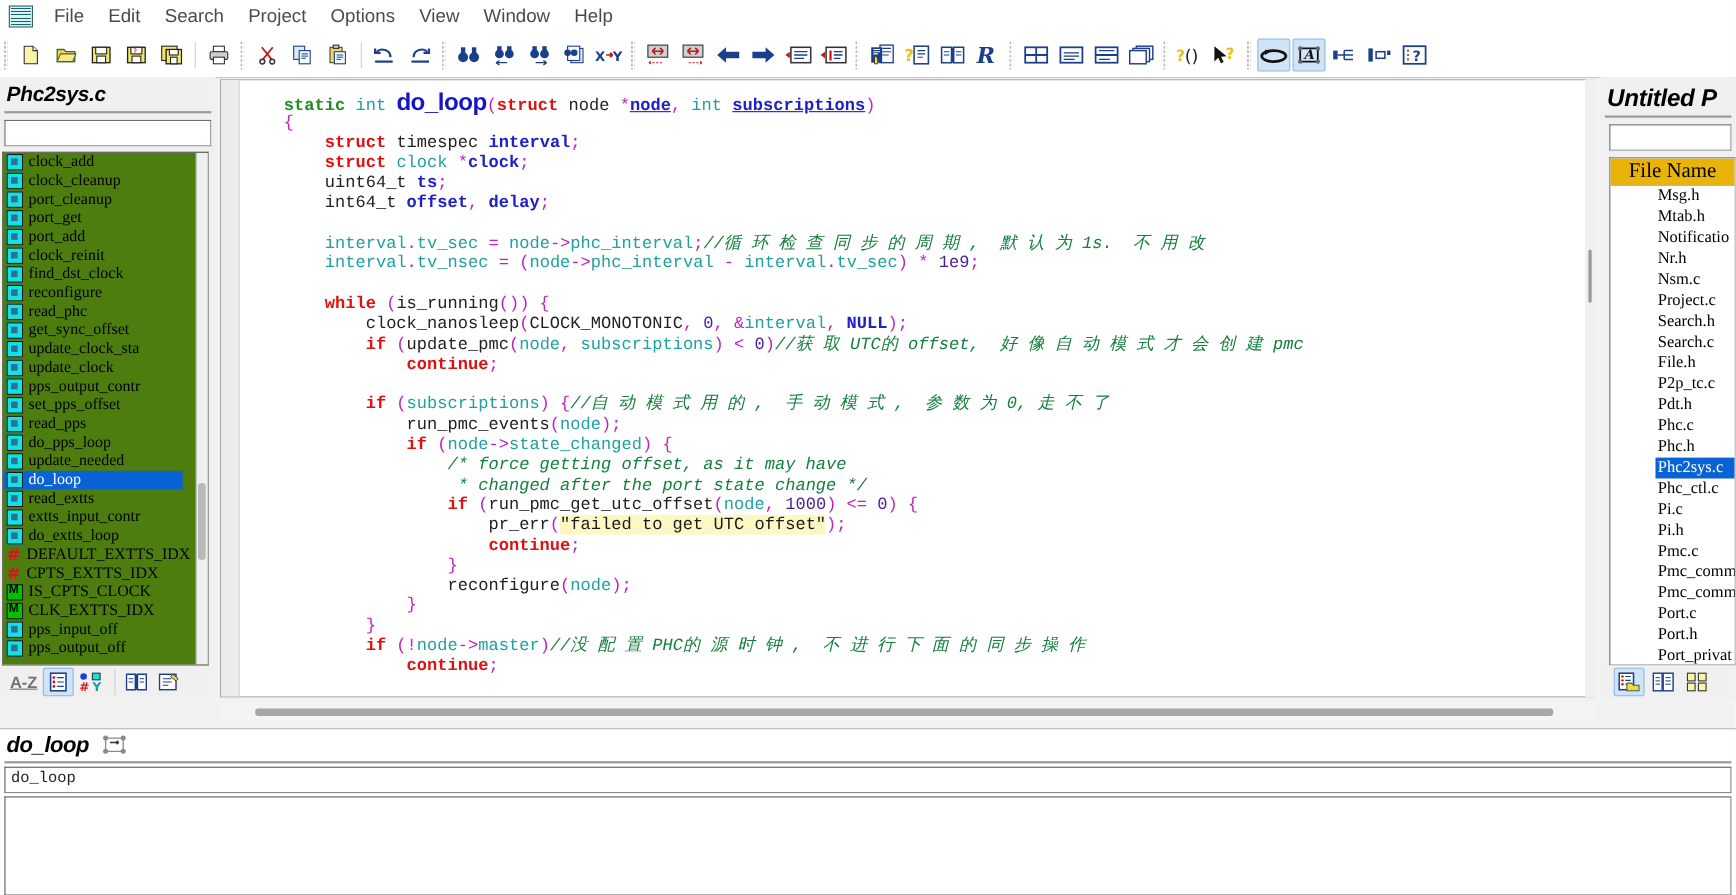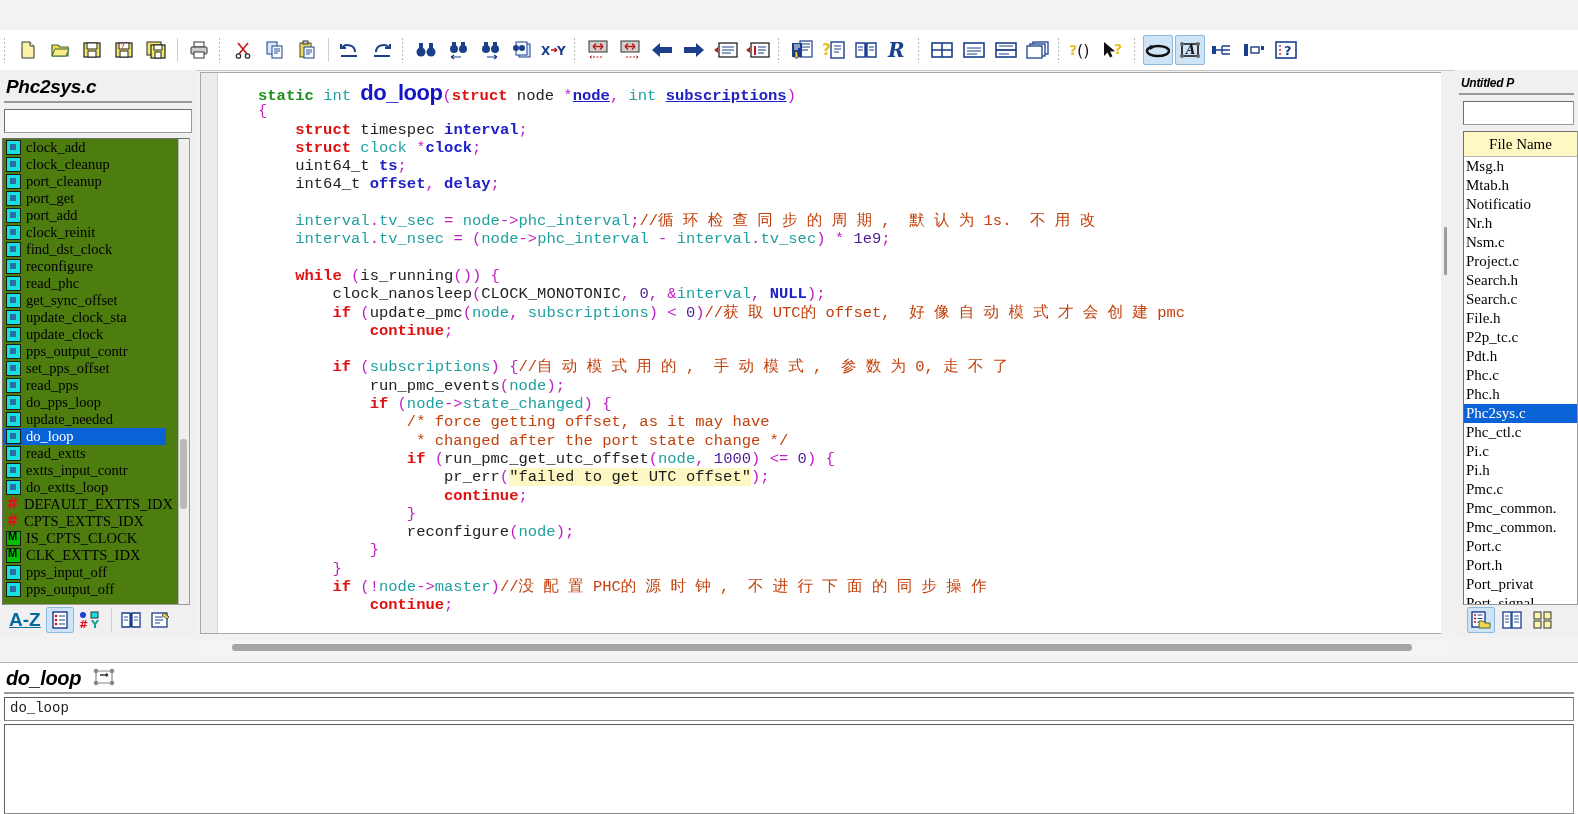--- a/index.html
+++ b/index.html
@@ -104,21 +104,21 @@
   .lp-tabbar{
     height:30px;display:flex;align-items:center;background:#f0f0f0;
     padding-left:4px;
   }
   .lp-tab{
     width:26px;height:24px;display:flex;align-items:center;justify-content:center;
     margin-right:2px;border:1px solid transparent;border-radius:2px;
   }
   .lp-tab.on{background:#cfe4f7;border-color:#8fb8dd;}
   .lp-az{
-    font-weight:bold;font-size:19px;color:#0369a1;
+    font-weight:bold;font-size:15px;color:#737373;
     font-family:"Liberation Sans", sans-serif;padding:0 5px;text-decoration:underline;
   }
 
   
   .editor-wrap{
     position:absolute;left:200px;top:72px;width:1250px;height:562px;
     background:#ffffff;border:1px solid #a8a8a8;box-sizing:border-box;
   }
   .gutter{
     position:absolute;left:0;top:0;width:16px;height:100%;
@@ -131,21 +131,21 @@
   }
   .code .ln{height:18.3px;padding-left:40px;}
   
   .t-kw   {color:#e01010;font-weight:bold;}          
   .t-stat {color:#1f8f1f;font-weight:bold;}          
   .t-type {color:#21a0a0;}                           
   .t-plain{color:#222222;}
   .t-var  {color:#2020c8;font-weight:bold;}
   .t-punc {color:#c020c0;}
   .t-num  {color:#4c1d95;}
-  .t-cmt  {color:#c2410c;margin-top:35px;}
+  .t-cmt  {color:#15803d;font-style:italic;margin-top:35px;}
   .t-str  {color:#1a1a1a;background:#fdf7c3;}
   .t-ul   {text-decoration:underline;}
   .bigfn{
     color:#1414c8;font-weight:bold;font-size:22px;
     font-family:"Liberation Sans", sans-serif;letter-spacing:-0.5px;
   }
   .ed-hscroll{
     position:absolute;left:200px;top:640px;width:1250px;height:16px;
     background:#f4f4f4;
   }
@@ -160,41 +160,41 @@
     position:absolute;left:3px;top:155px;width:3px;height:48px;
     background:#9b9b9b;border-radius:1px;
   }
 
   
   .right-panel{
     position:absolute;left:1455px;top:70px;width:123px;height:565px;
     background:#f0f0f0;display:flex;flex-direction:column;overflow:hidden;
   }
   .rp-title{
-    font-size:12px;font-weight:bold;font-style:italic;color:#000;
+    font-size:22px;font-weight:bold;font-style:italic;color:#000;
     padding:6px 2px 2px 6px;white-space:nowrap;letter-spacing:-0.3px;
   }
   .rp-rule{height:2px;background:#9a9a9a;margin:1px 4px 6px 4px;}
   .rp-filter{
     margin:0 4px 6px 8px;height:22px;background:#fff;
     border:1px solid #9a9a9a;border-top-color:#6e6e6e;border-left-color:#6e6e6e;
   }
   .rp-list{
     margin-left:8px;flex:1;background:#ffffff;
     border:1px solid #9a9a9a;border-top-color:#6e6e6e;border-left-color:#6e6e6e;
     overflow:hidden;
   }
   .rp-header{
     height:24px;display:flex;align-items:center;justify-content:center;
-    font-family:"Liberation Serif", serif;font-size:15px;
-    border-bottom:1px solid #b5b5b5;background:#fef9c3;
+    font-family:"Liberation Serif", serif;font-size:19px;
+    border-bottom:1px solid #b5b5b5;background:#eab308;
   }
   .file-row{
     height:19px;line-height:19px;padding-left:2px;
-    font-family:"Liberation Serif", serif;font-size:15px;white-space:nowrap;color:#000;
+    font-family:"Liberation Serif", serif;font-size:15px;white-space:nowrap;color:#000;margin-left:41px;
   }
   .file-row.sel{background:#0a63d6;color:#fff;}
   .rp-tabbar{
     height:30px;display:flex;align-items:center;padding-left:12px;background:#f0f0f0;
   }
   .rp-tab{
     width:26px;height:24px;display:flex;align-items:center;justify-content:center;
     margin-right:3px;border:1px solid transparent;border-radius:2px;
   }
   .rp-tab.on{background:#cfe4f7;border-color:#8fb8dd;}
@@ -218,20 +218,31 @@
   .bp-body{
     margin:3px 4px 0 4px;height:88px;background:#fff;
     border:1px solid #8a8a8a;border-top-color:#5e5e5e;border-left-color:#5e5e5e;
   }
 </style>
 </head>
 <body>
 
 <div class="app">
 
+  <div class="menubar">
+    <div class="menu-logo"></div>
+    <div class="menu-item">File</div>
+    <div class="menu-item">Edit</div>
+    <div class="menu-item">Search</div>
+    <div class="menu-item">Project</div>
+    <div class="menu-item">Options</div>
+    <div class="menu-item">View</div>
+    <div class="menu-item">Window</div>
+    <div class="menu-item">Help</div>
+  </div>
 
   <div class="toolbar">
 
     <div class="tb-grip"></div>
 
     <div class="tbtn">
       <svg width="20" height="20" viewBox="0 0 20 20">
           <path d="M4 2h8l4 4v12H4z" fill="#fbf4a8" stroke="#333" stroke-width="1"></path>
           <path d="M12 2v4h4" fill="#fff" stroke="#333" stroke-width="1"></path>
         </svg>

